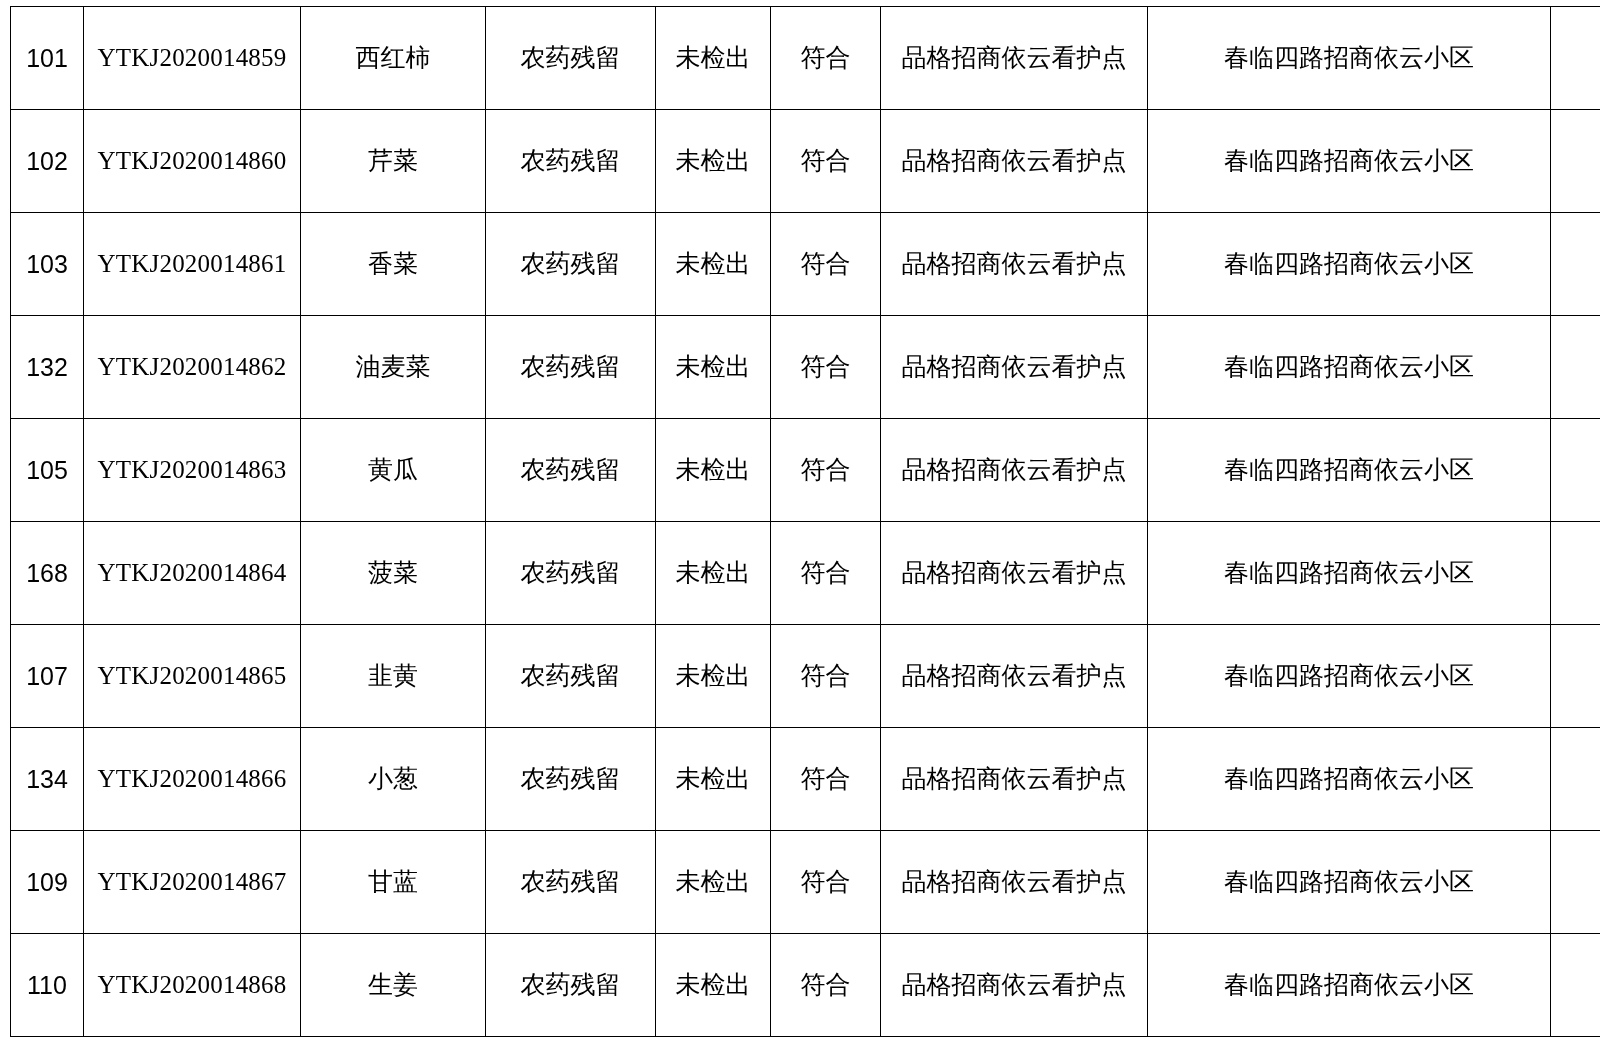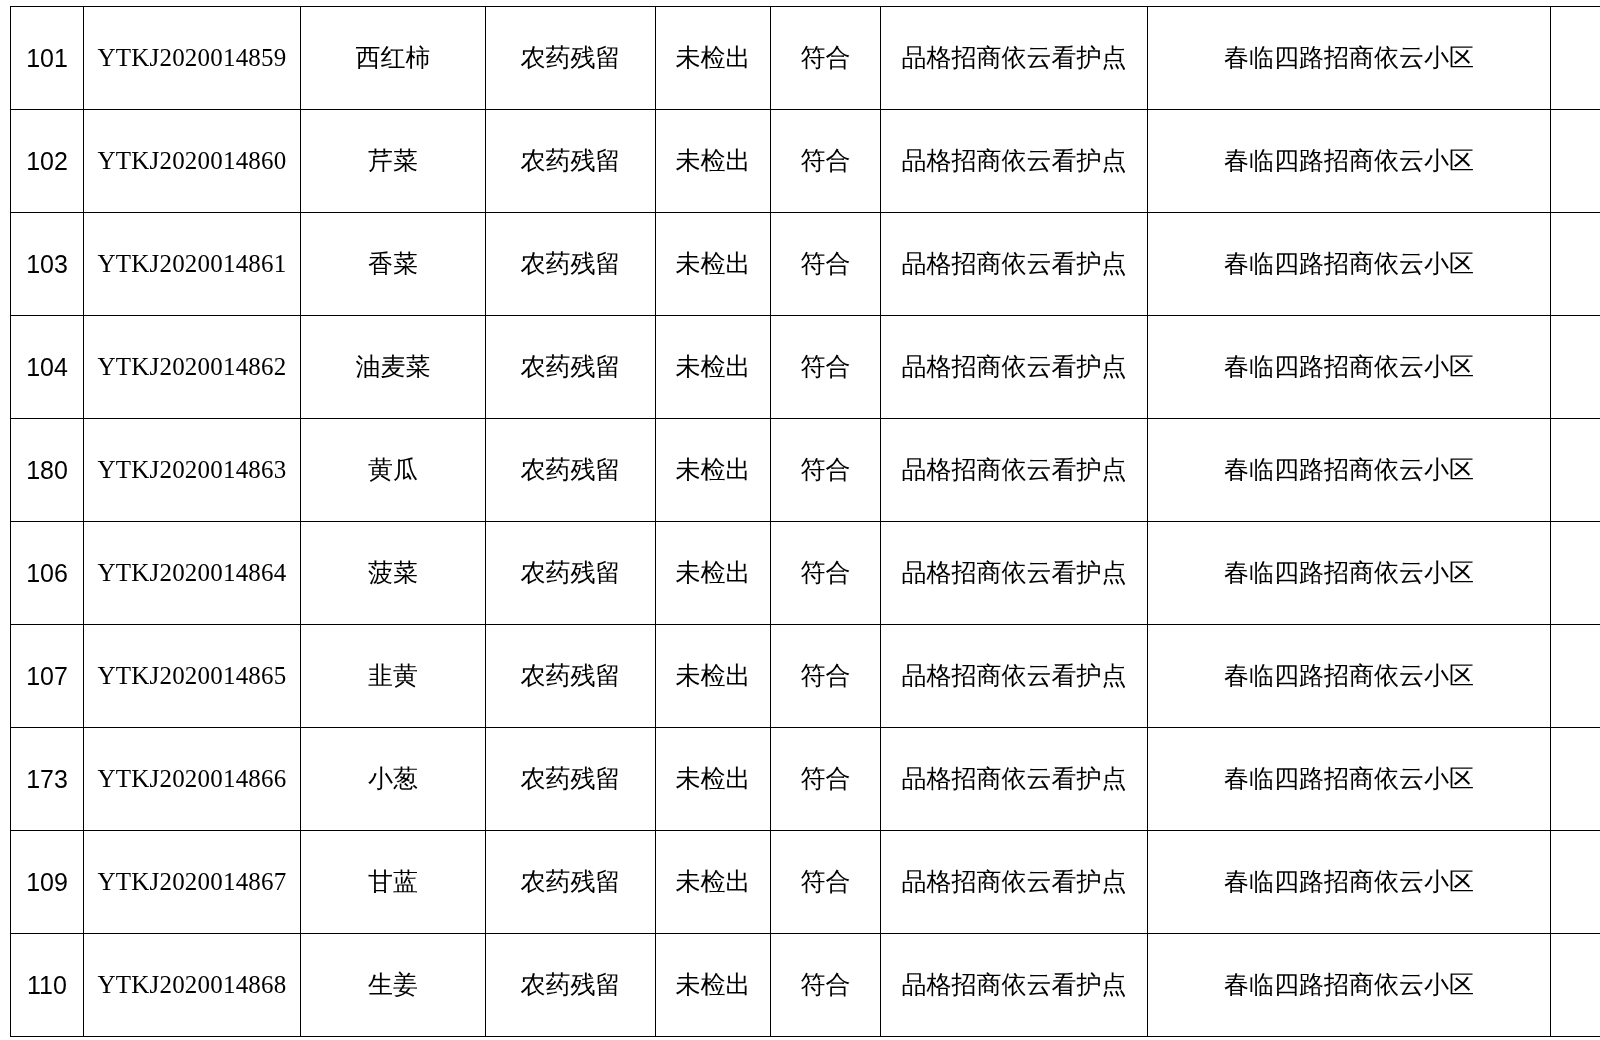--- a/index.html
+++ b/index.html
@@ -89,45 +89,45 @@
         <td class="c-name">香菜</td>
         <td class="c-item">农药残留</td>
         <td class="c-result">未检出</td>
         <td class="c-concl">符合</td>
         <td class="c-point">品格招商依云看护点</td>
         <td class="c-addr">春临四路招商依云小区</td>
         <td class="c-blank"></td>
       </tr>
 
       <tr>
-        <td class="c-index num">104</td>
+        <td class="c-index num">132</td>
         <td class="c-code">YTKJ2020014862</td>
         <td class="c-name">油麦菜</td>
         <td class="c-item">农药残留</td>
         <td class="c-result">未检出</td>
         <td class="c-concl">符合</td>
         <td class="c-point">品格招商依云看护点</td>
         <td class="c-addr">春临四路招商依云小区</td>
         <td class="c-blank"></td>
       </tr>
 
       <tr>
-        <td class="c-index num">180</td>
+        <td class="c-index num">105</td>
         <td class="c-code">YTKJ2020014863</td>
         <td class="c-name">黄瓜</td>
         <td class="c-item">农药残留</td>
         <td class="c-result">未检出</td>
         <td class="c-concl">符合</td>
         <td class="c-point">品格招商依云看护点</td>
         <td class="c-addr">春临四路招商依云小区</td>
         <td class="c-blank"></td>
       </tr>
 
       <tr>
-        <td class="c-index num">106</td>
+        <td class="c-index num">168</td>
         <td class="c-code">YTKJ2020014864</td>
         <td class="c-name">菠菜</td>
         <td class="c-item">农药残留</td>
         <td class="c-result">未检出</td>
         <td class="c-concl">符合</td>
         <td class="c-point">品格招商依云看护点</td>
         <td class="c-addr">春临四路招商依云小区</td>
         <td class="c-blank"></td>
       </tr>
 
@@ -137,21 +137,21 @@
         <td class="c-name">韭黄</td>
         <td class="c-item">农药残留</td>
         <td class="c-result">未检出</td>
         <td class="c-concl">符合</td>
         <td class="c-point">品格招商依云看护点</td>
         <td class="c-addr">春临四路招商依云小区</td>
         <td class="c-blank"></td>
       </tr>
 
       <tr>
-        <td class="c-index num">173</td>
+        <td class="c-index num">134</td>
         <td class="c-code">YTKJ2020014866</td>
         <td class="c-name">小葱</td>
         <td class="c-item">农药残留</td>
         <td class="c-result">未检出</td>
         <td class="c-concl">符合</td>
         <td class="c-point">品格招商依云看护点</td>
         <td class="c-addr">春临四路招商依云小区</td>
         <td class="c-blank"></td>
       </tr>
 

